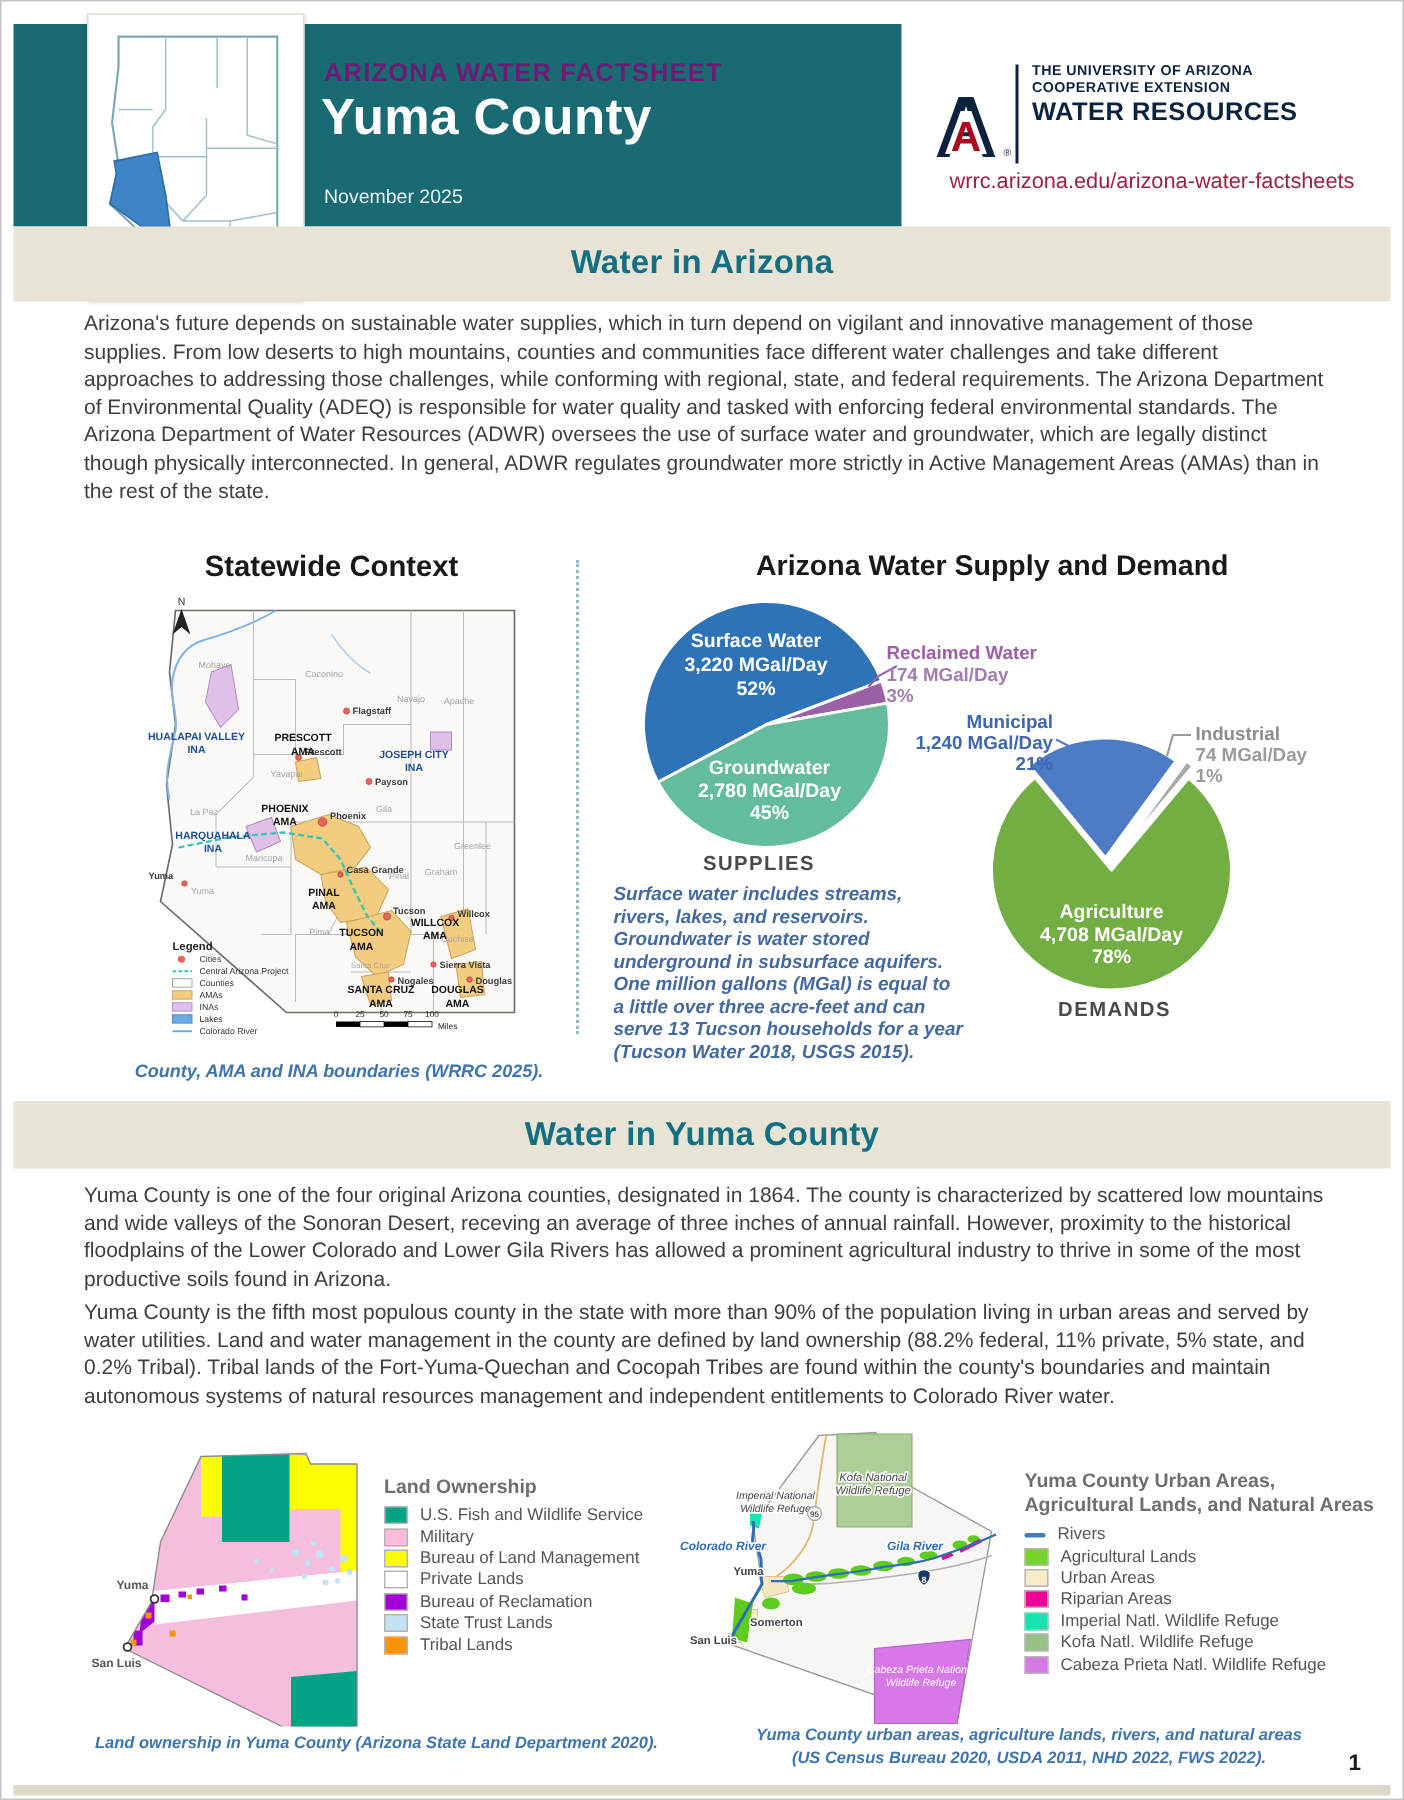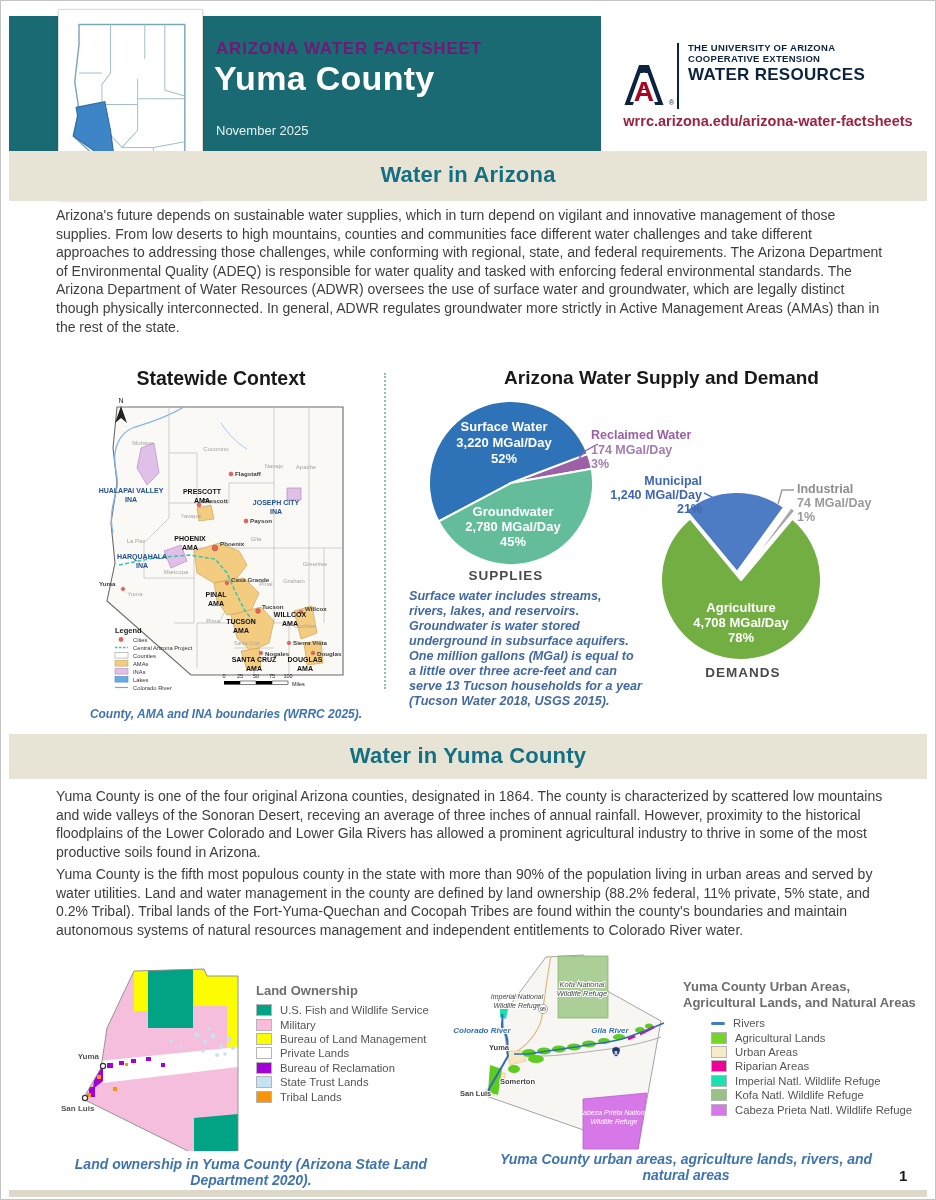--- a/index.html
+++ b/index.html
@@ -6,27 +6,27 @@
   .page{position:relative;width:934px;height:1198px;background:#fff;border:1px solid #c4c4c4;overflow:hidden;}
   .abs{position:absolute;}
   .teal-band{background:#1a6a73;}
   .beige-band{background:#e8e4d5;}
   .band-title{color:#156f82;font-weight:800;font-size:22px;text-align:center;letter-spacing:.2px;}
   .h-title{color:#fff;font-weight:800;font-size:34px;letter-spacing:.3px;}
   .h-tag{color:#fff;font-weight:700;font-size:16px;}
   .h-date{color:#e8f2f2;font-weight:400;font-size:13px;}
   .body-text{color:#3e3e3e;font-size:14px;line-height:18.6px;}
   .fig-title{color:#191919;font-weight:800;font-size:19px;text-align:center;}
-  .cap-blue{color:#3f74ad;font-style:italic;font-weight:600;font-size:14px;text-align:center;}
+  .cap-blue{color:#3f74ad;font-style:italic;font-weight:600;font-size:11px;text-align:center;}
   .note-blue{color:#44699f;font-style:italic;font-weight:600;font-size:12.6px;line-height:15px;white-space:pre-line;}
   .dotted-divider{border-left:2px dotted #8fbcc6;width:0;}
   .logo-navy{color:#0c2340;}
   .inst{font-size:9.5px;font-weight:700;letter-spacing:.3px;}
   .wrrc-big{font-size:17px;font-weight:800;letter-spacing:.3px;line-height:22px;}
-  .url{color:#9b2242;font-weight:700;font-size:14.5px;text-align:center;}
+  .url{color:#9b2242;font-weight:400;font-size:14.5px;text-align:center;}
   .legend-title{color:#6e6e6e;font-size:13px;font-weight:600;}
   .legend-row{display:flex;align-items:center;height:14.4px;}
   .legend-row .sw{width:14px;height:10px;border:1px solid #b5b5b5;margin-right:8px;flex:0 0 auto;}
   .legend-row .sw-line{width:14px;height:3px;border-radius:2px;margin-right:8px;flex:0 0 auto;}
   .legend-row .lbl{color:#555;font-size:11.3px;white-space:nowrap;}
   .pg-num{color:#1a1a1a;font-weight:800;font-size:15px;}
   svg text{font-family:"Liberation Sans",sans-serif;}
   .map-card{background:#fff;border:1px solid #e0ddd2;box-shadow:0 1px 3px rgba(0,0,0,.18);}
 </style>
 </head>
@@ -457,21 +457,21 @@
     </g>
     <g data-name="route-95-marker-icon">
       <circle cx="99" cy="62" r="4.6" fill="#fff" stroke="#999" stroke-width="0.8"></circle>
       <text x="99" y="64.4" font-size="5.4" font-weight="700" fill="#555" text-anchor="middle">95</text>
     </g>
   </svg>
 
   <div class="abs" data-name="urban-areas-legend" style="left:682px;top:978px;width:240px;">
     <div class="legend-title" data-name="urban-legend-title-line1" style="line-height:16px;">Yuma County Urban Areas,</div>
     <div class="legend-title" data-name="urban-legend-title-line2" style="line-height:16px;">Agricultural Lands, and Natural Areas</div>
-    <div style="margin-top:5px;margin-left:28px;">
+    <div style="margin-top:5px;">
       <div class="legend-row" data-name="legend-item">
           <span class="sw-line" data-name="rivers-swatch" style="background: rgb(62, 126, 193);"></span>
           <span class="lbl">Rivers</span>
         </div>
       <div class="legend-row" data-name="legend-item">
           <span class="sw" data-name="agricultural-swatch" style="background: rgb(118, 211, 42);"></span>
           <span class="lbl">Agricultural Lands</span>
         </div>
       <div class="legend-row" data-name="legend-item">
           <span class="sw" data-name="urban-swatch" style="background: rgb(248, 236, 200);"></span>
@@ -491,16 +491,17 @@
         </div>
       <div class="legend-row" data-name="legend-item">
           <span class="sw" data-name="cabeza-swatch" style="background: rgb(214, 120, 232);"></span>
           <span class="lbl">Cabeza Prieta Natl. Wildlife Refuge</span>
         </div>
     </div>
   </div>
 
   <div class="abs cap-blue" data-name="land-map-caption" style="left:45px;top:1155px;width:410px;">Land ownership in Yuma County (Arizona State Land Department 2020).</div>
   <div class="abs cap-blue" data-name="urban-map-caption-line1" style="left:485px;top:1150px;width:400px;">Yuma County urban areas, agriculture lands, rivers, and natural areas</div>
+  <div class="abs cap-blue" data-name="urban-map-caption-line2" style="left:485px;top:1165px;width:400px;">(US Census Bureau 2020, USDA 2011, NHD 2022, FWS 2022).</div>
 
   <div class="abs pg-num" data-name="page-number" style="left:898px;top:1166px;">1</div>
   <div class="abs" data-name="footer-strip" style="left:8px;top:1189px;width:918px;height:7px;background:#dcd8c9;"></div>
 </div>
 
 </body></html>

